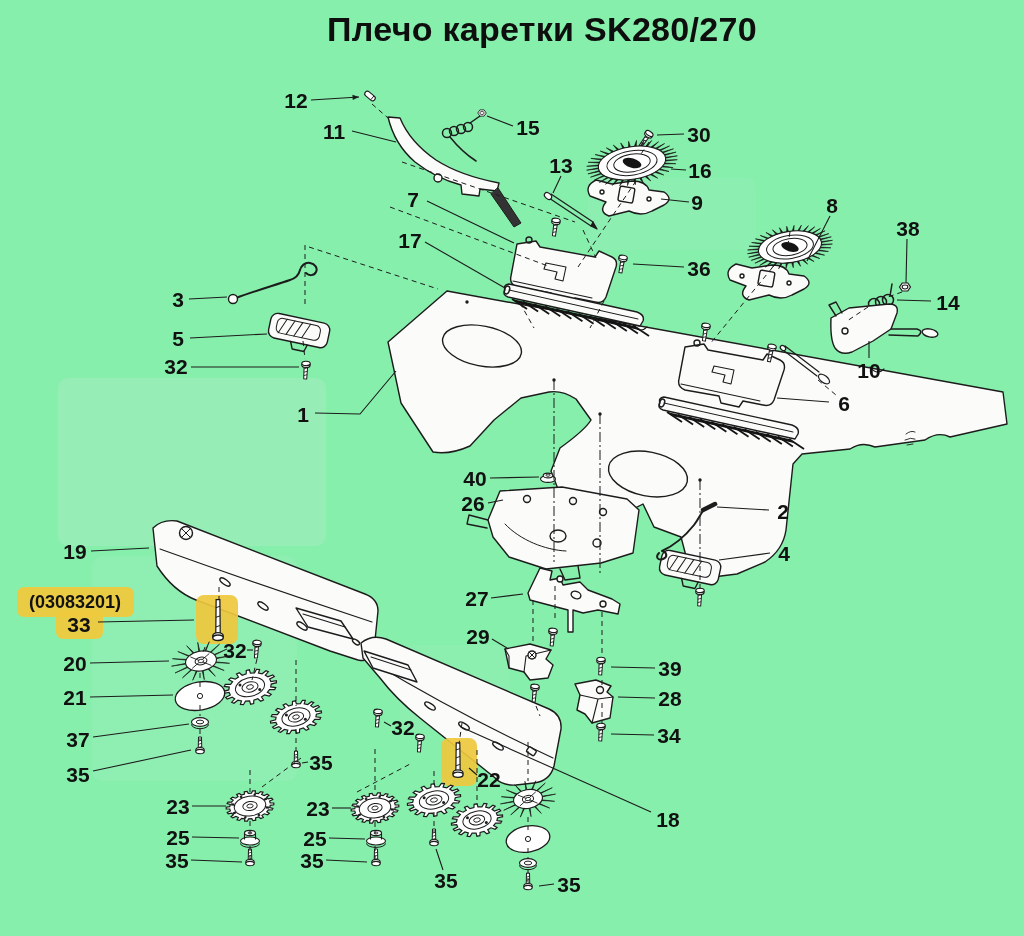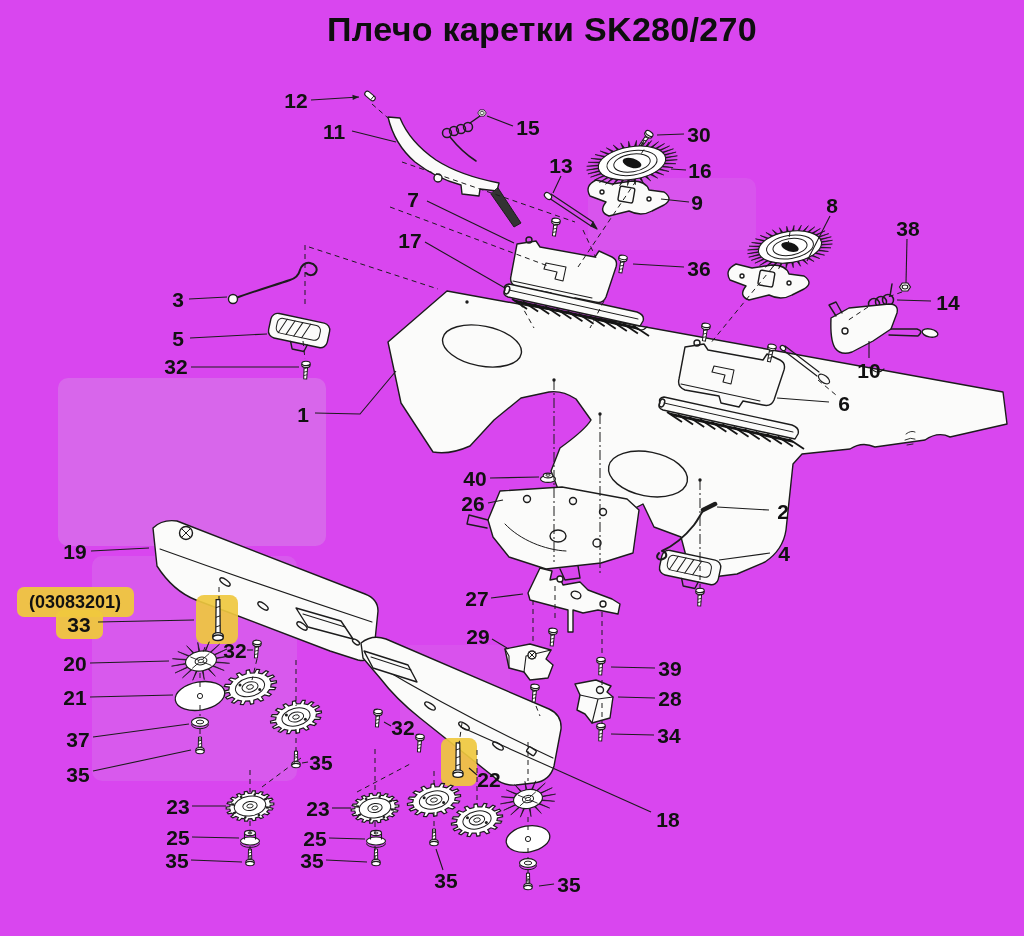--- a/index.html
+++ b/index.html
@@ -1,16 +1,16 @@
 <!DOCTYPE html>
 <html><head>
 <meta charset="utf-8">
 <style>
   html,body{margin:0;padding:0;background:#e8e8e8;}
-  .stage{position:relative;width:1024px;height:936px;background:#d946ef;overflow:hidden;
+  .stage{position:relative;width:1024px;height:936px;background:#86efac;overflow:hidden;
          font-family:"Liberation Sans",sans-serif;}
   .stage svg{position:absolute;left:0;top:0;}
   .title{position:absolute;top:10px;left:30px;width:1024px;text-align:center;
          font:700 34px "Liberation Sans",sans-serif;color:#0e0e0e;letter-spacing:.3px;}
   text.co{font-family:"Liberation Sans",sans-serif;font-weight:700;fill:#111;}
 </style>
 </head>
 <body>
 
 <div class="stage">

